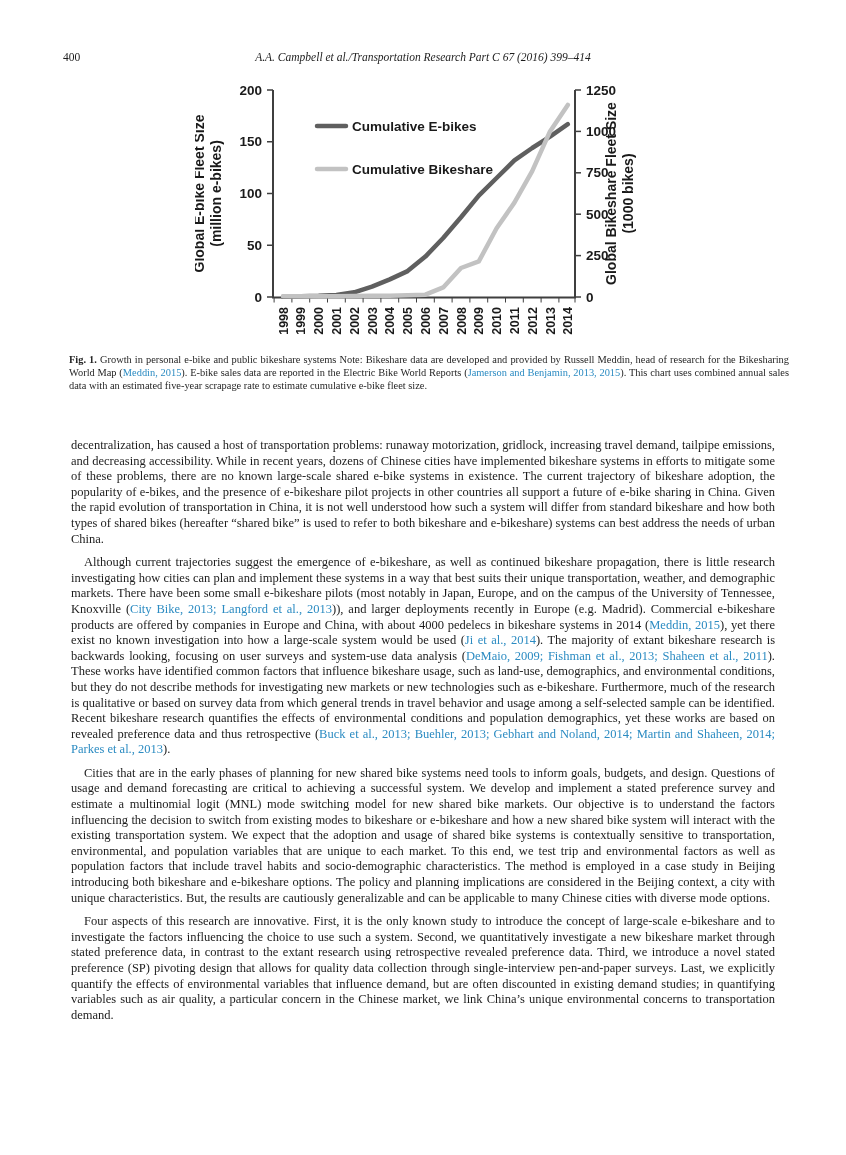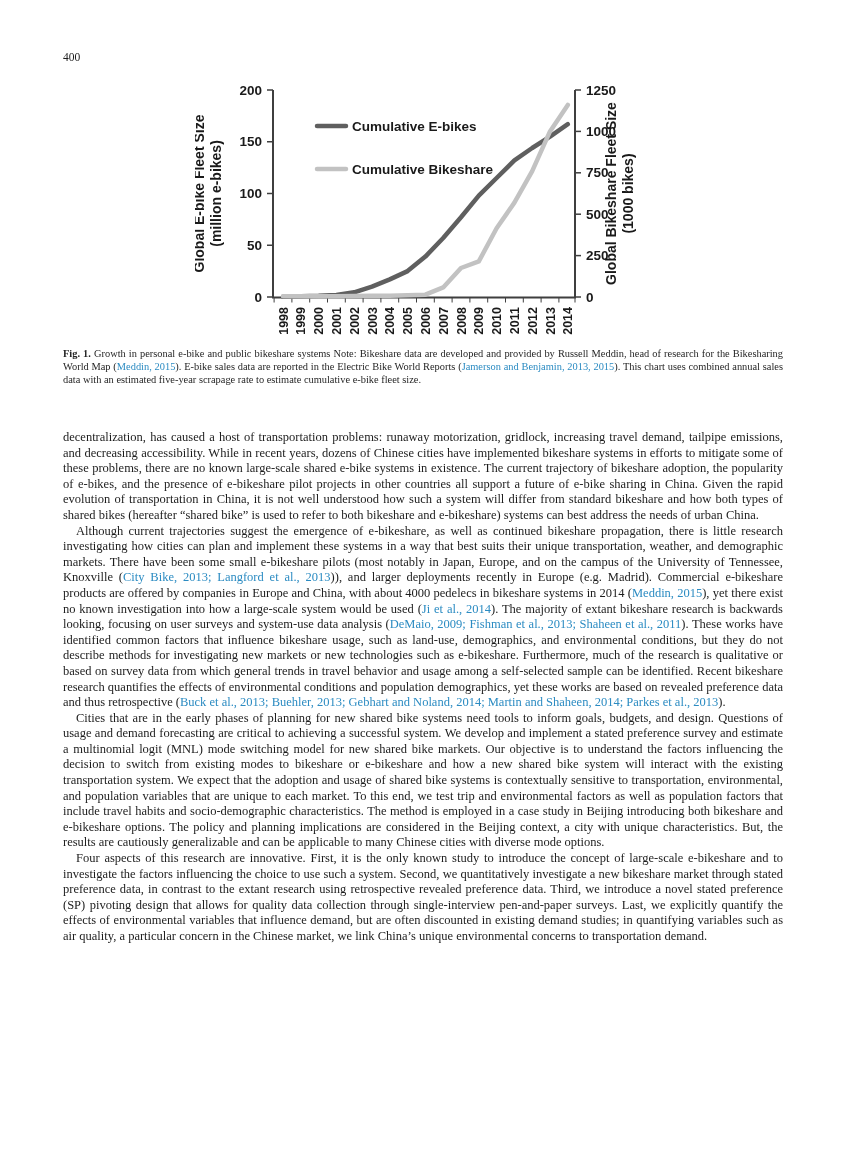--- a/index.html
+++ b/index.html
@@ -10,36 +10,37 @@
   .page-num{position:absolute;left:0;top:0;font-size:11.5px;color:#1c1c1c;}
   .running-head{display:block;text-align:center;font-style:italic;font-size:11.5px;color:#1c1c1c;}
   
   .fig{position:absolute;left:195px;top:83px;margin:0;width:460px;height:262px;}
   #chart-svg text{fill:#1a1a1a;}
   #chart-svg .tick{font:700 13.5px "Liberation Sans",sans-serif;}
   #chart-svg .year{font:700 12.5px "Liberation Sans",sans-serif;}
   #chart-svg .title{font:700 14px "Liberation Sans",sans-serif;}
   #chart-svg .legend{font:700 13.5px "Liberation Sans",sans-serif;}
   
-  .caption{position:absolute;left:63px;top:347px;width:720px;margin:0;
+  .caption{position:absolute;left:63px;top:347px;width:720px;margin:6px;
            font-size:10.4px;line-height:13.2px;text-align:justify;color:#262626;}
   .caption b{font-weight:700;}
   
   .body-text{position:absolute;left:63px;top:430px;width:720px;}
-  .body-text p{margin:0;font-size:12.5px;line-height:15.6px;text-align:justify;}
+  .body-text p{margin:8px;font-size:12.5px;line-height:15.6px;text-align:justify;}
   .body-text p.indent{text-indent:13px;font-family:Liberation Serif, serif;}
   .cite{color:#2b8bc2;cursor:pointer;}
 </style>
 </head>
 <body>
 
 <div class="page">
 
   <div class="header">
     <span class="page-num">400</span>
+    <span class="running-head">A.A. Campbell et al./Transportation Research Part C 67 (2016) 399–414</span>
   </div>
 
   <figure class="fig">
     <svg id="chart-svg" width="460" height="262" viewBox="0 0 460 262">
         <g>
           <line x1="78" y1="7" x2="78" y2="215" stroke="#3f3f3f" stroke-width="2"></line>
           <line x1="380" y1="7" x2="380" y2="215" stroke="#3f3f3f" stroke-width="2"></line>
           <line x1="77" y1="214.5" x2="381" y2="214.5" stroke="#3f3f3f" stroke-width="2"></line>
         </g>
         <g>

